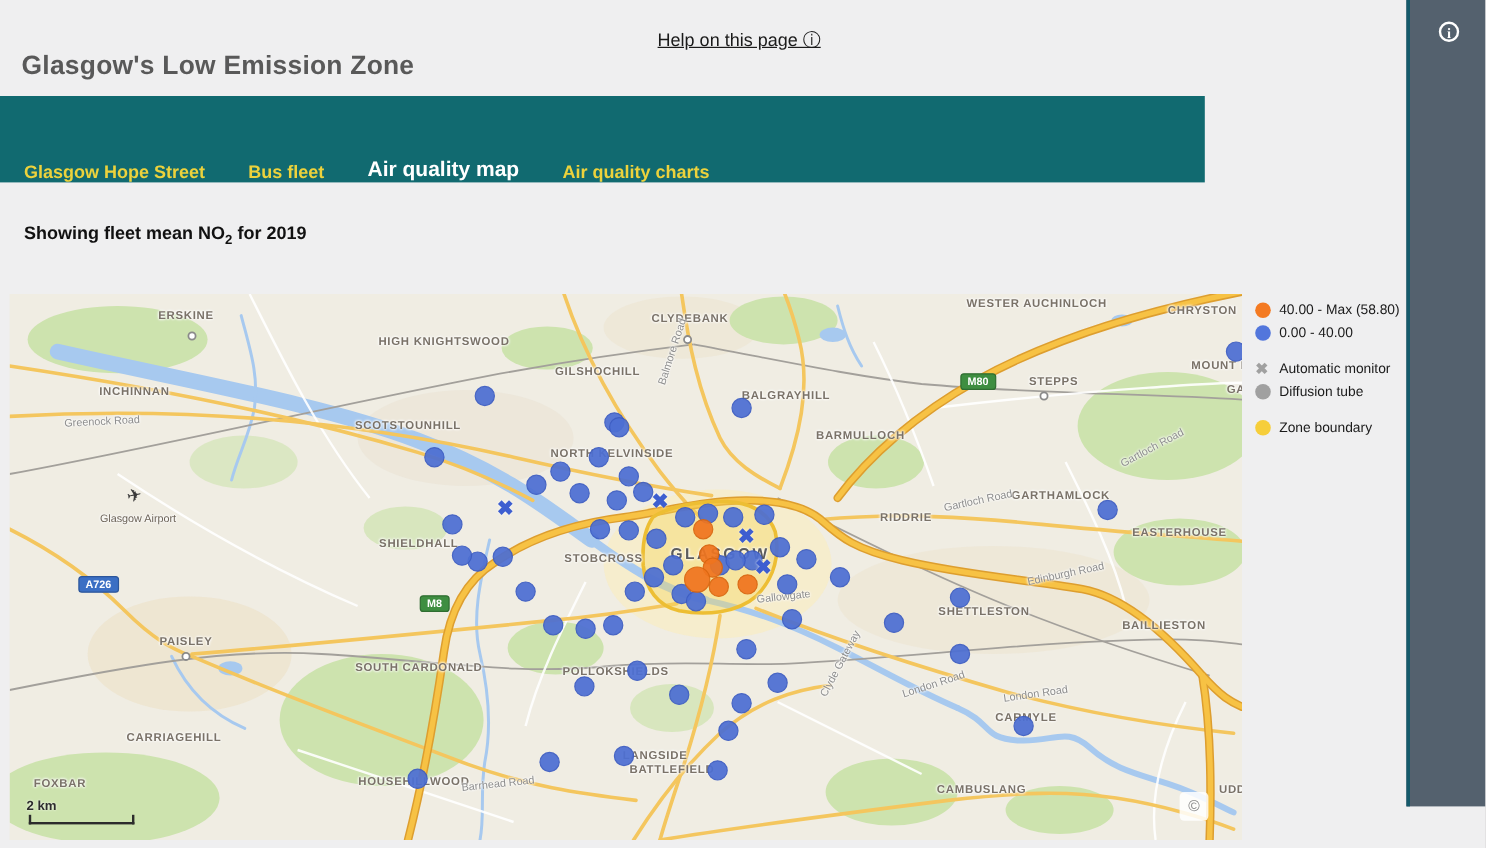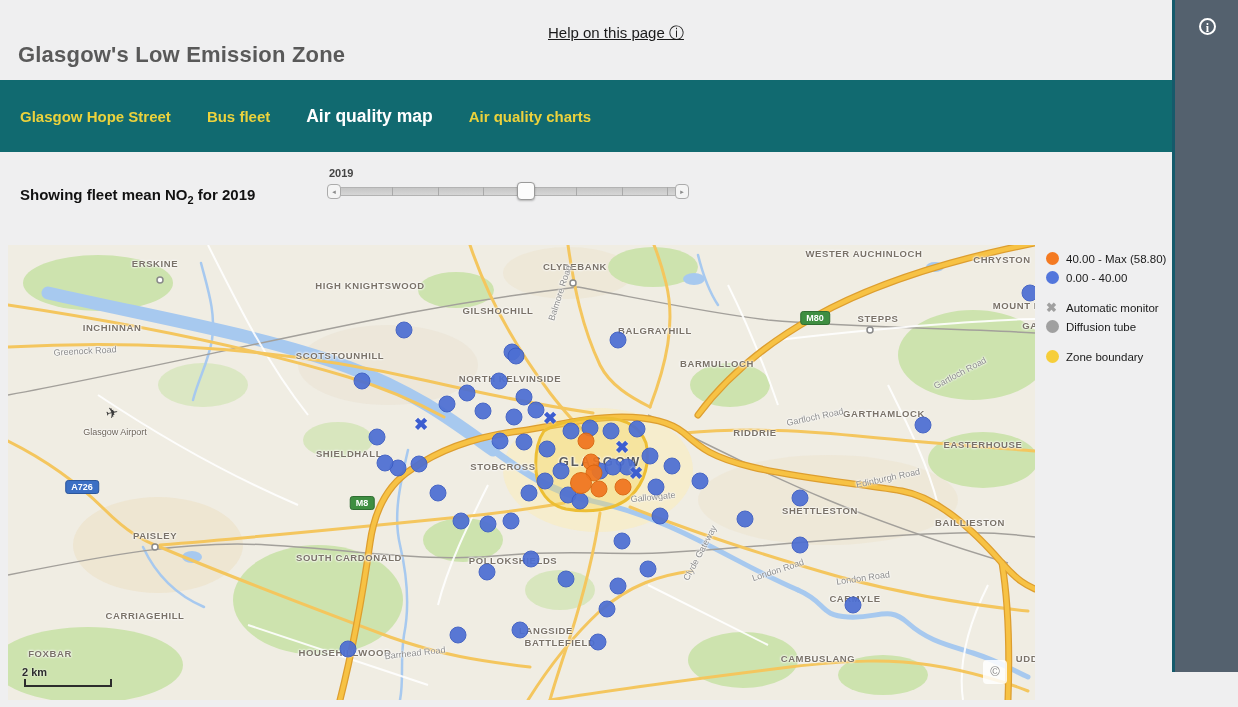--- a/index.html
+++ b/index.html
@@ -4,21 +4,21 @@
 <style>
   html,body{margin:0;padding:0;background:#d9d9d9;}
   *{box-sizing:border-box;font-family:"Liberation Sans",sans-serif;}
   .page{position:relative;width:1238px;height:707px;background:#efeff0;overflow:hidden;}
 
   
   .header-title{position:absolute;left:18px;top:18px;font-size:22px;font-weight:bold;color:#595959;letter-spacing:.2px;margin-top:24px;}
   .help-link{position:absolute;left:548px;top:24px;font-size:15px;color:#1a1a1a;text-decoration:underline;cursor:pointer;}
 
   
-  .nav{position:absolute;left:0;top:80px;width:1172px;height:72px;background:#116a70;display:flex;align-items:center;padding-left:20px;}
+  .nav{position:absolute;left:0;top:80px;width:1004px;height:72px;background:#116a70;display:flex;align-items:flex-end;padding-left:20px;}
   .tab{font-weight:bold;font-size:15px;color:#ecd23c;margin-right:36px;cursor:pointer;white-space:nowrap;}
   .tab.active{color:#ffffff;font-size:17.5px;}
 
   
   .caption{position:absolute;left:20px;top:186px;font-size:15px;font-weight:bold;color:#111;}
   .caption sub{font-size:11px;}
   .slider{position:absolute;left:327px;top:167px;width:362px;height:42px;}
   .slider-label{position:absolute;left:2px;top:0;font-size:11px;font-weight:bold;color:#444;}
   .slider-track{position:absolute;left:0;top:20px;width:362px;height:9px;background:linear-gradient(#c6c6c6,#d6d6d6);border:1px solid #b3b3b3;border-radius:5px;}
   .slider-tick{position:absolute;top:20px;width:1px;height:9px;background:#a9a9a9;}
@@ -72,35 +72,20 @@
 
   <div class="nav">
       <div class="tab">Glasgow Hope Street</div>
       <div class="tab">Bus fleet</div>
       <div class="tab active">Air quality map</div>
       <div class="tab">Air quality charts</div>
     </div>
 
   <div class="caption"><span>Showing fleet mean NO</span><sub>2</sub><span> for 2019</span></div>
 
-  <div class="slider">
-    <div class="slider-label">2019</div>
-    <div class="slider-track"></div>
-    <div class="slider-btn" style="left:0;">◂</div>
-    <div class="slider-btn" style="left:348px;">▸</div>
-
-  <div class="slider-tick" style="left: 65px;"></div>
-      <div class="slider-tick" style="left: 111px;"></div>
-      <div class="slider-tick" style="left: 156px;"></div>
-      <div class="slider-tick" style="left: 203px;"></div>
-      <div class="slider-tick" style="left: 249px;"></div>
-      <div class="slider-tick" style="left: 295px;"></div>
-      <div class="slider-tick" style="left: 340px;"></div>
-      <div class="slider-thumb"></div>
-    </div>
 
   <div class="map">
     <svg width="1027" height="455" viewBox="0 0 1027 455">
       <rect x="0" y="0" width="1027" height="455" fill="#f0ede3"></rect>
 
       <ellipse cx="590" cy="225" rx="95" ry="62" fill="#f6ecca" opacity=".9"></ellipse>
       <ellipse cx="150" cy="300" rx="85" ry="48" fill="#eee4cd" opacity=".8"></ellipse>
       <ellipse cx="820" cy="255" rx="130" ry="45" fill="#ece4d0" opacity=".55"></ellipse>
       <ellipse cx="560" cy="28" rx="65" ry="26" fill="#ece4d0" opacity=".6"></ellipse>
       <ellipse cx="380" cy="120" rx="90" ry="40" fill="#eae2d2" opacity=".5"></ellipse>

